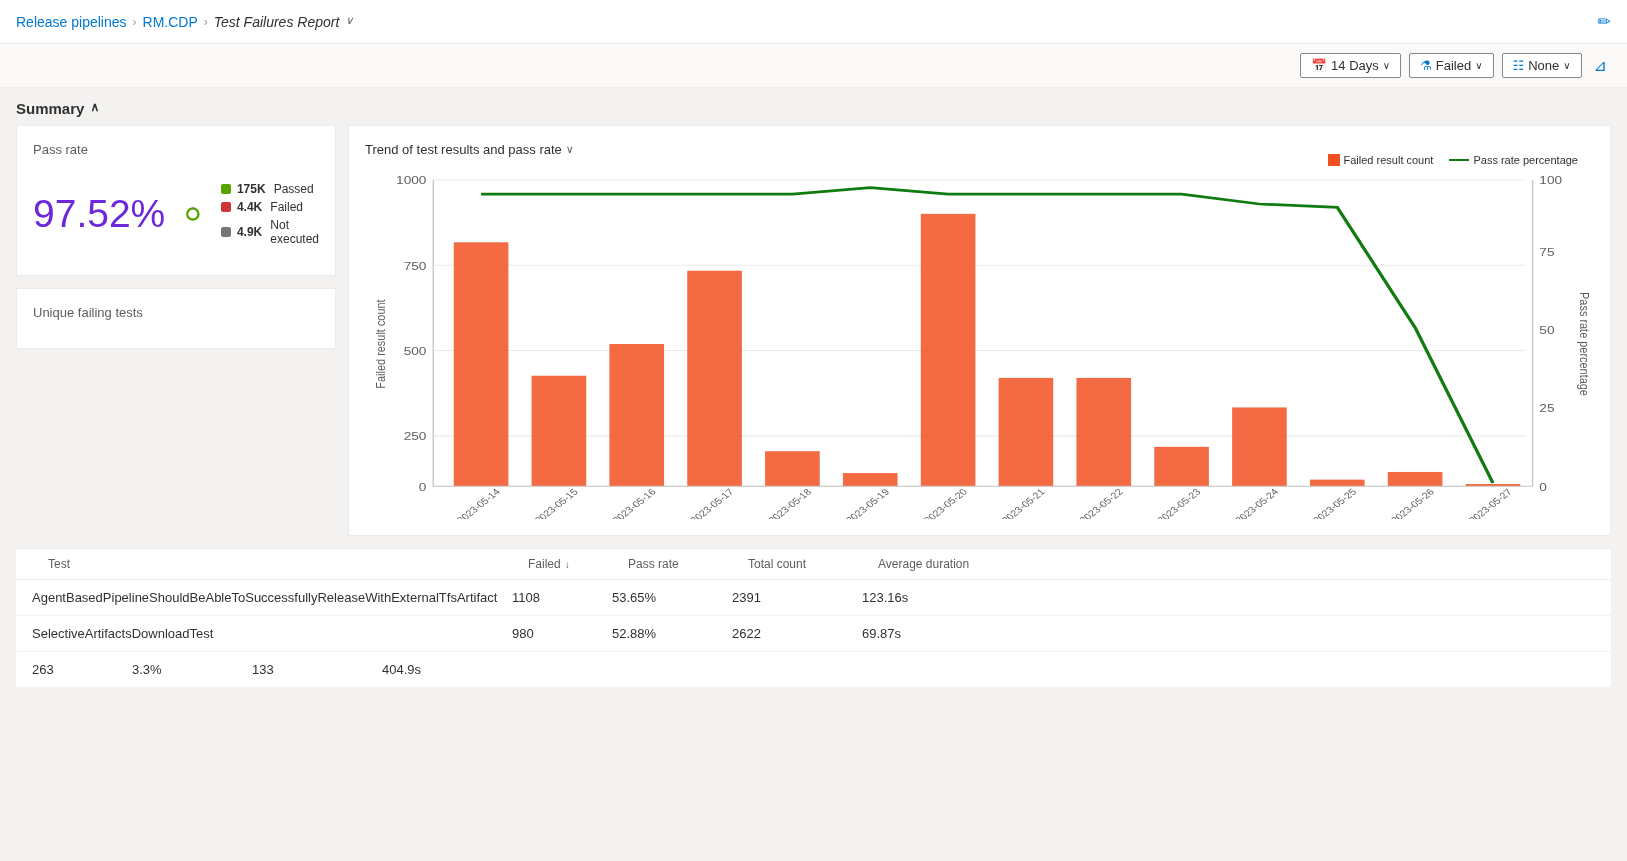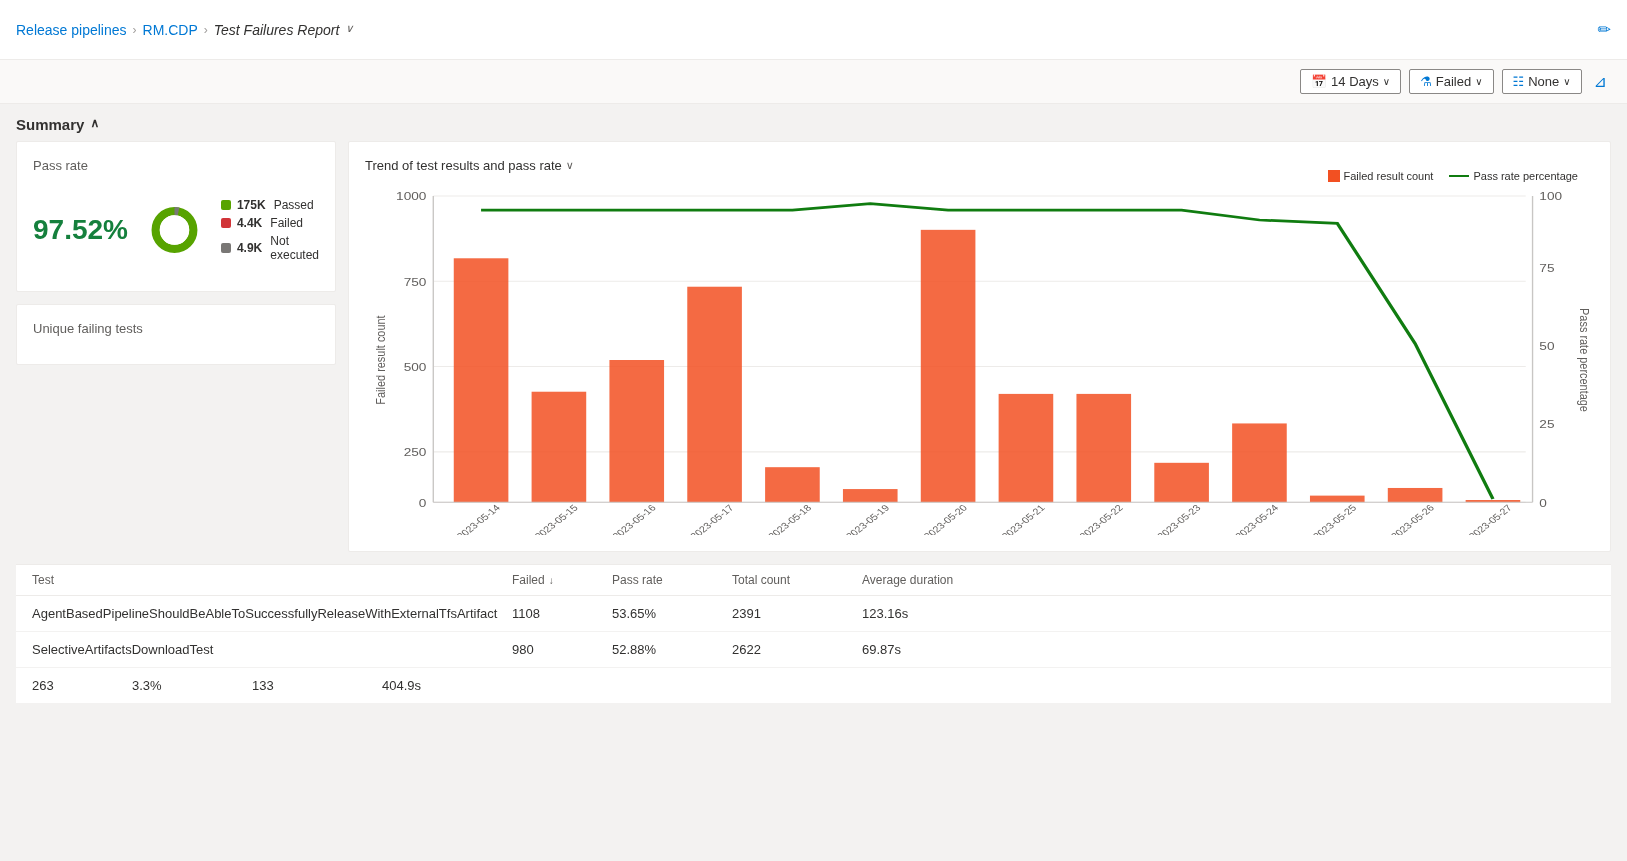--- a/index.html
+++ b/index.html
@@ -5,21 +5,21 @@
     * { box-sizing: border-box; margin: 0; padding: 0; }
     body { font-family: 'Segoe UI', Arial, sans-serif; font-size: 13px; background: #f3f2f1; color: #323130; }
 
     .top-bar {
       background: #fff;
       padding: 8px 16px;
       display: flex;
       align-items: center;
       justify-content: space-between;
       border-bottom: 1px solid #edebe9;
-      height: 60px;
+      height: 44px;
     }
     .breadcrumb {
       display: flex;
       align-items: center;
       gap: 6px;
       font-size: 14px;
       color: #323130;
     }
     .breadcrumb-sep { color: #a19f9d; font-size: 12px; }
     .breadcrumb-link { color: #0078d4; cursor: pointer; }
@@ -104,23 +104,23 @@
       margin-bottom: 12px;
     }
 
     .pass-rate-content {
       display: flex;
       align-items: center;
       gap: 20px;
     }
 
     .pass-rate-value {
-      font-size: 28px;
-      font-weight: 700;
-      color: #15803d;
+      font-size: 39px;
+      font-weight: 400;
+      color: #6d28d9;
     }
 
     .donut-container {
       position: relative;
       width: 90px;
       height: 90px;
     }
 
     .donut-legend {
       display: flex;
@@ -191,21 +191,21 @@
     }
 
     
     .data-table {
       background: #fff;
       width: 100%;
       border-top: 1px solid #edebe9;
     }
     .table-header-row {
       display: flex;
-      padding: 8px 16px;
+      padding: 8px 32px;
       border-bottom: 1px solid #edebe9;
       font-size: 12px;
       color: #605e5c;
       background: #fff;
     }
     .table-row {
       display: flex;
       padding: 10px 16px;
       border-bottom: 1px solid #f3f2f1;
       font-size: 13px;

